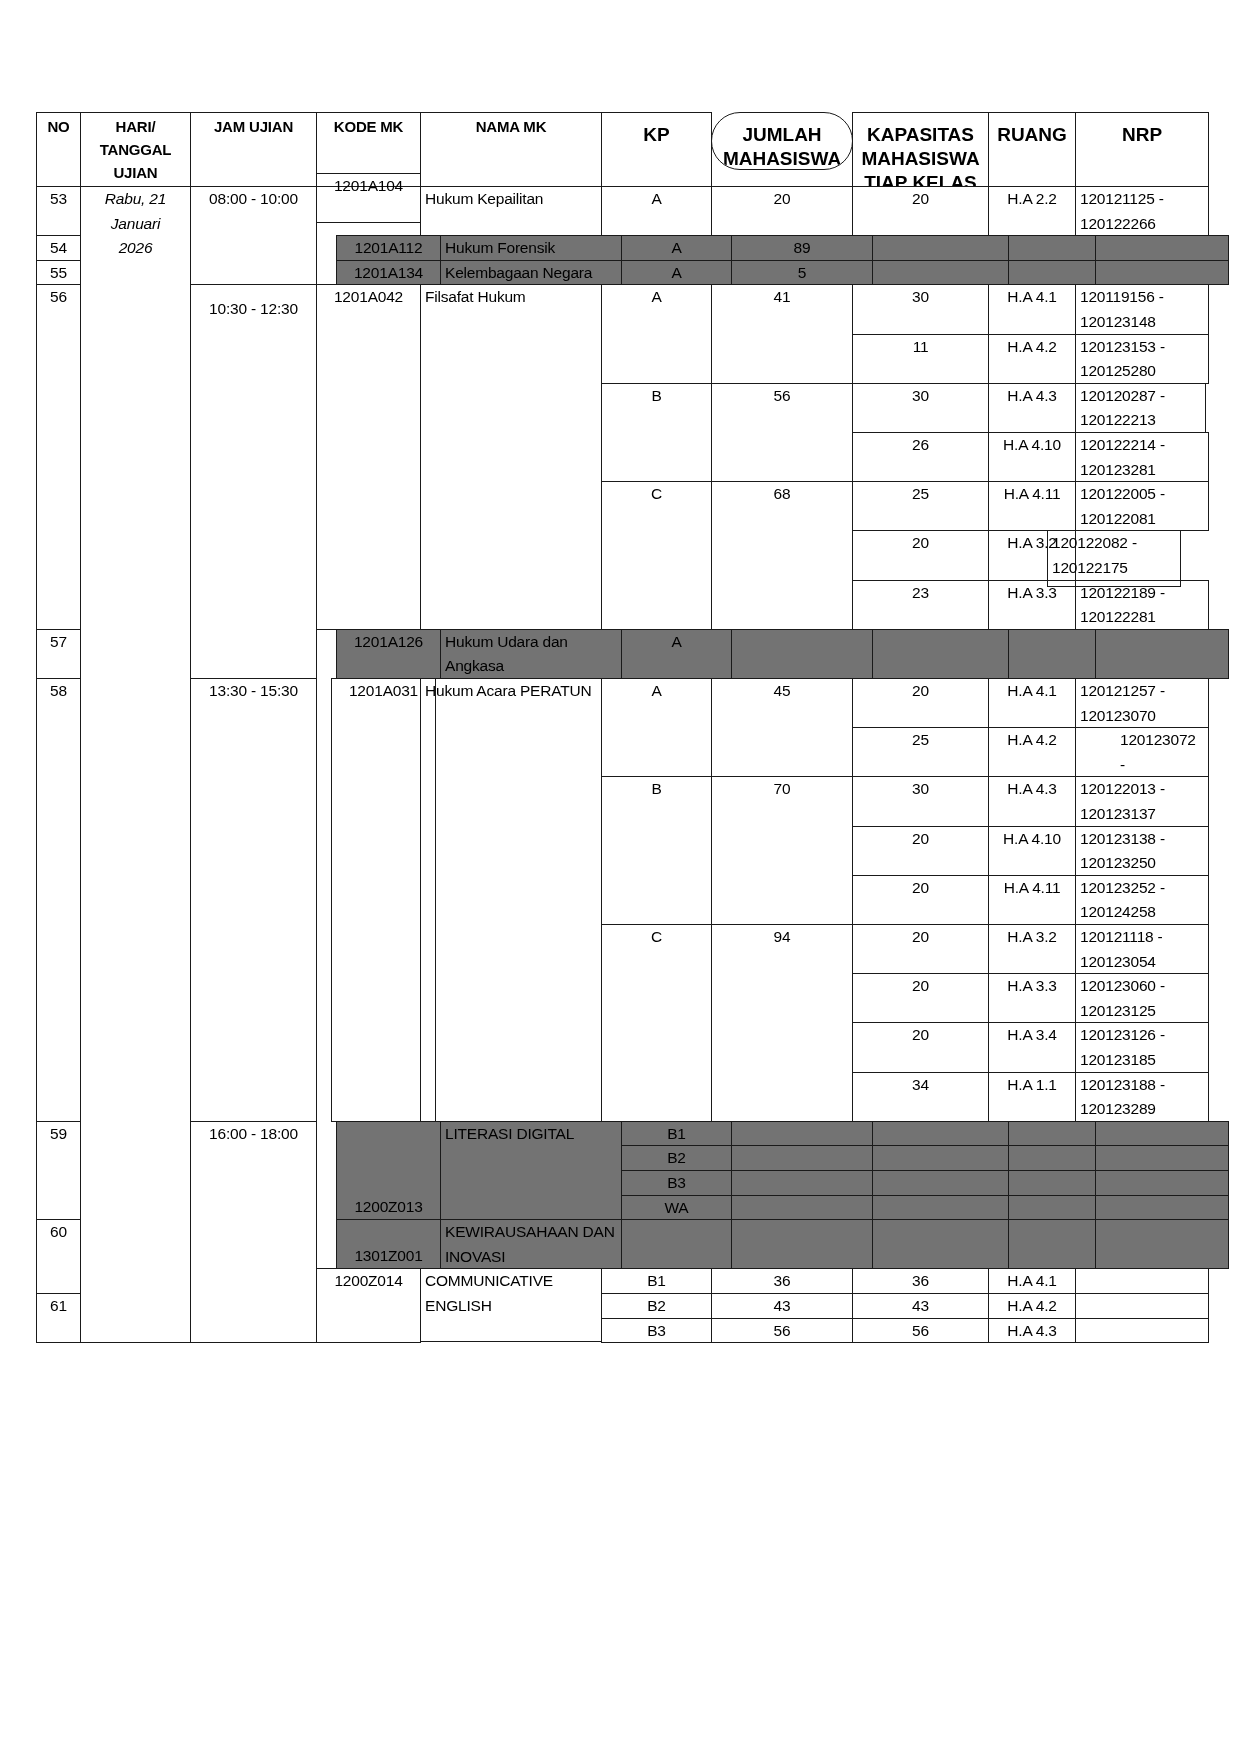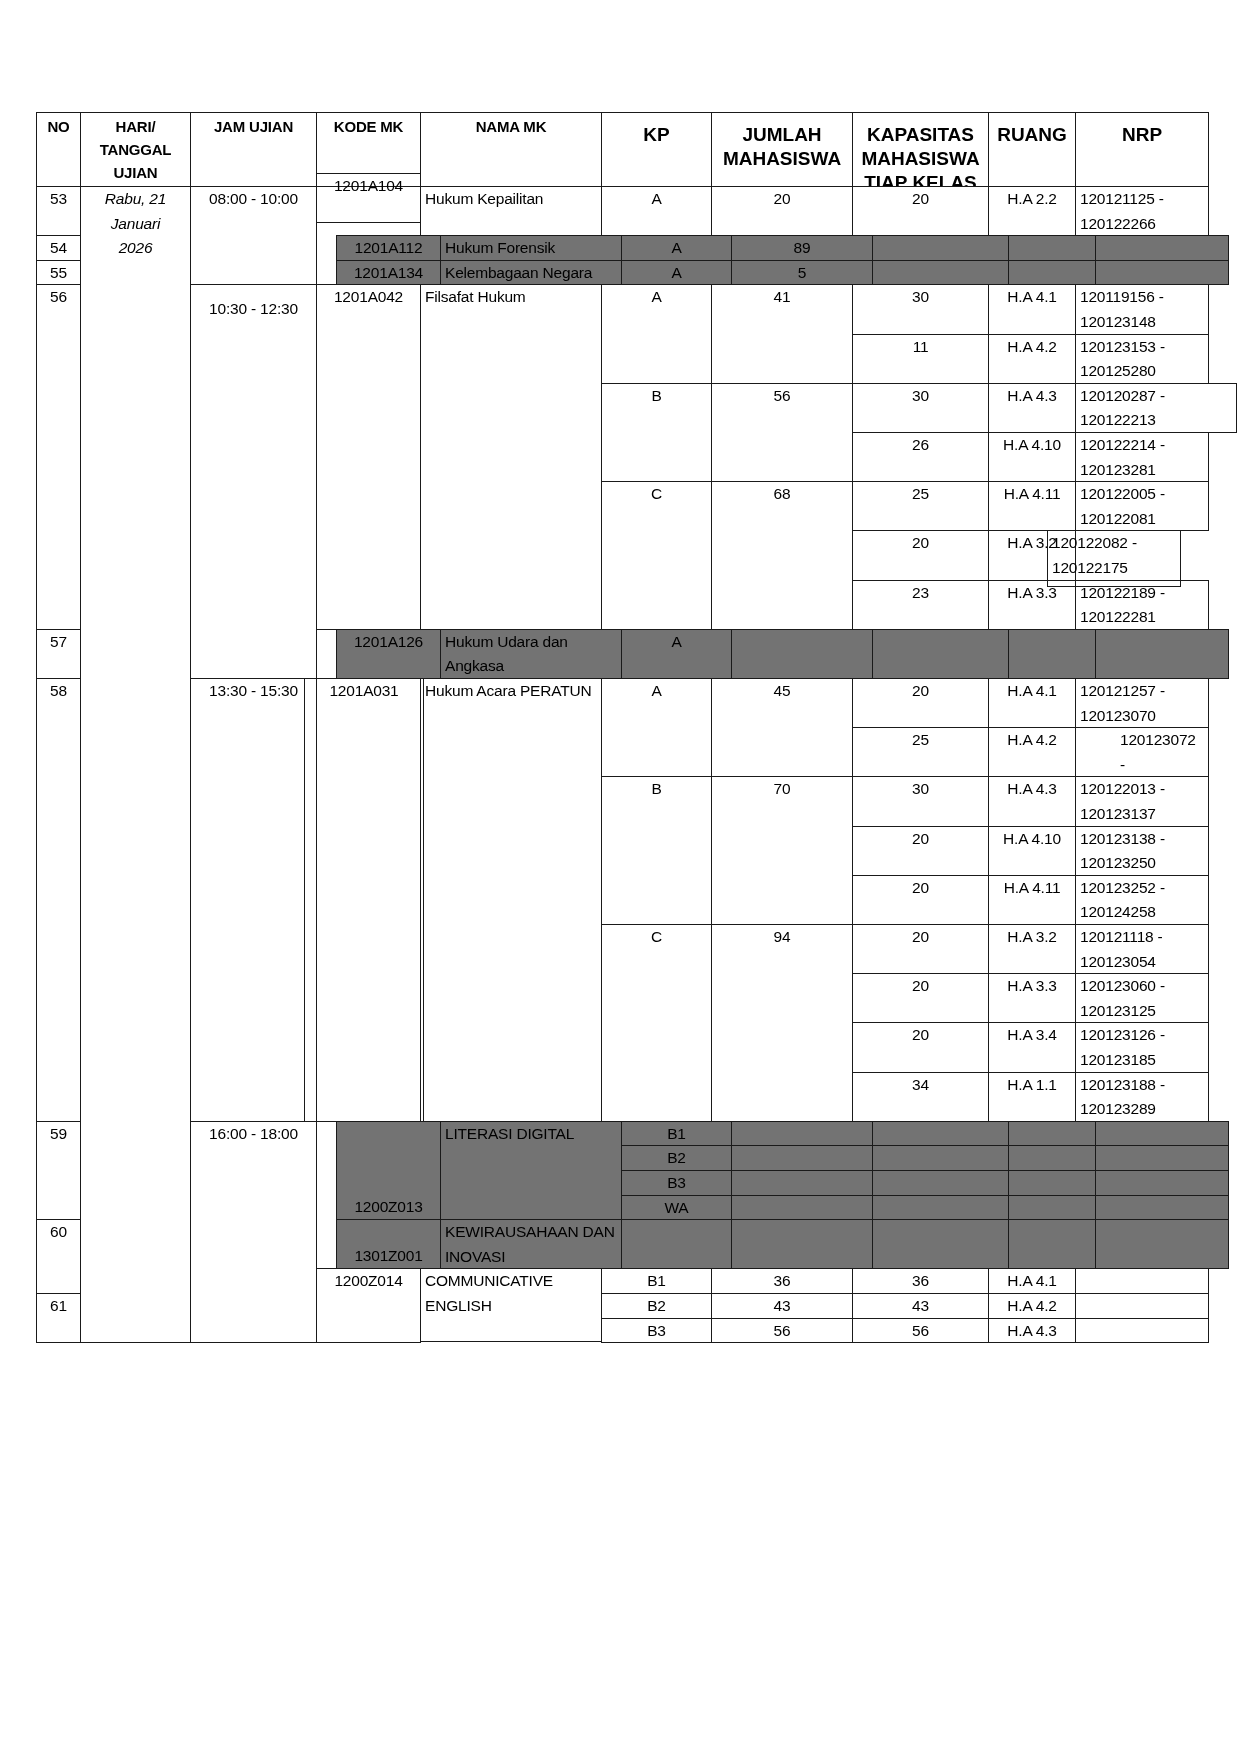--- a/index.html
+++ b/index.html
@@ -21,21 +21,21 @@
 </head>
 <body>
 
 <div id="grid">
     <div class="cell hdr" style="left: 36px; width: 45px; top: 112px; height: 75px;"><span>NO</span></div>
     <div class="cell hdr" style="left: 80px; width: 111px; top: 112px; height: 75px;"><span>HARI/</span><br><span>TANGGAL</span><br><span>UJIAN</span></div>
     <div class="cell hdr" style="left: 190px; width: 127px; top: 112px; height: 75px;"><span>JAM UJIAN</span></div>
     <div class="cell hdr" style="left: 316px; width: 105px; top: 112px; height: 75px;"><span>KODE MK</span></div>
     <div class="cell hdr" style="left: 420px; width: 182px; top: 112px; height: 75px;"><span>NAMA MK</span></div>
     <div class="cell hdr2" style="left: 601px; width: 111px; top: 112px; height: 75px;"><span>KP</span></div>
-    <div class="cell hdr2" style="left: 711px; width: 142px; top: 112px; height: 75px;"><span>JUMLAH</span><br><span>MAHASISWA</span></div>
+    <div class="cell hdr2" style="left: 711px; width: 142px; top: 112px; height: 58px; border-radius: 30px;"><span>JUMLAH</span><br><span>MAHASISWA</span></div>
     <div class="cell hdr2" style="left: 852px; width: 137px; top: 112px; height: 75px;"><span>KAPASITAS</span><br><span>MAHASISWA</span><br><span>TIAP KELAS</span></div>
     <div class="cell hdr2" style="left: 988px; width: 88px; top: 112px; height: 75px;"><span>RUANG</span></div>
     <div class="cell hdr2" style="left: 1075px; width: 134px; top: 112px; height: 75px;"><span>NRP</span></div>
     <div class="cell c" style="left: 80px; width: 111px; top: 186px; height: 1157.2px; font-style: italic;"><span>Rabu, 21</span><br><span>Januari</span><br><span>2026</span></div>
     <div class="cell c" style="left: 190px; width: 127px; top: 186px; height: 99.4px;"><span>08:00 - 10:00</span></div>
     <div class="cell c mid" style="left: 190px; width: 127px; top: 284.4px; height: 394.6px;"><span>10:30 - 12:30</span></div>
     <div class="cell c" style="left: 190px; width: 127px; top: 678px; height: 443.8px;"><span>13:30 - 15:30</span></div>
     <div class="cell c" style="left: 190px; width: 127px; top: 1120.8px; height: 222.4px;"><span>16:00 - 18:00</span></div>
     <div class="cell c" style="left: 36px; width: 45px; top: 186px; height: 50.2px;"><span>53</span></div>
     <div class="cell c" style="left: 316px; width: 105px; top: 173px; height: 50.2px;"><span>1201A104</span></div>
@@ -69,21 +69,21 @@
     <div class="cell c" style="left: 852px; width: 137px; top: 284.4px; height: 50.2px;"><span>30</span></div>
     <div class="cell c" style="left: 988px; width: 88px; top: 284.4px; height: 50.2px;"><span>H.A 4.1</span></div>
     <div class="cell l" style="left: 1075px; width: 134px; top: 284.4px; height: 50.2px;"><span>120119156 -</span><br><span>120123148</span></div>
     <div class="cell c" style="left: 852px; width: 137px; top: 333.6px; height: 50.2px;"><span>11</span></div>
     <div class="cell c" style="left: 988px; width: 88px; top: 333.6px; height: 50.2px;"><span>H.A 4.2</span></div>
     <div class="cell l" style="left: 1075px; width: 134px; top: 333.6px; height: 50.2px;"><span>120123153 -</span><br><span>120125280</span></div>
     <div class="cell c" style="left: 601px; width: 111px; top: 382.8px; height: 99.4px;"><span>B</span></div>
     <div class="cell c" style="left: 711px; width: 142px; top: 382.8px; height: 99.4px;"><span>56</span></div>
     <div class="cell c" style="left: 852px; width: 137px; top: 382.8px; height: 50.2px;"><span>30</span></div>
     <div class="cell c" style="left: 988px; width: 88px; top: 382.8px; height: 50.2px;"><span>H.A 4.3</span></div>
-    <div class="cell l" style="left: 1075px; width: 162px; top: 382.8px; height: 50.2px;"><span>120120287 -</span><br><span>120122213</span></div>
+    <div class="cell l" style="left: 1075px; width: 131px; top: 382.8px; height: 50.2px;"><span>120120287 -</span><br><span>120122213</span></div>
     <div class="cell c" style="left: 852px; width: 137px; top: 432px; height: 50.2px;"><span>26</span></div>
     <div class="cell c" style="left: 988px; width: 88px; top: 432px; height: 50.2px;"><span>H.A 4.10</span></div>
     <div class="cell l" style="left: 1075px; width: 134px; top: 432px; height: 50.2px;"><span>120122214 -</span><br><span>120123281</span></div>
     <div class="cell c" style="left: 601px; width: 111px; top: 481.2px; height: 148.6px;"><span>C</span></div>
     <div class="cell c" style="left: 711px; width: 142px; top: 481.2px; height: 148.6px;"><span>68</span></div>
     <div class="cell c" style="left: 852px; width: 137px; top: 481.2px; height: 50.2px;"><span>25</span></div>
     <div class="cell c" style="left: 988px; width: 88px; top: 481.2px; height: 50.2px;"><span>H.A 4.11</span></div>
     <div class="cell l" style="left: 1075px; width: 134px; top: 481.2px; height: 50.2px;"><span>120122005 -</span><br><span>120122081</span></div>
     <div class="cell c" style="left: 852px; width: 137px; top: 530.4px; height: 50.2px;"><span>20</span></div>
     <div class="cell c" style="left: 988px; width: 88px; top: 530.4px; height: 50.2px;"><span>H.A 3.2</span></div>
@@ -93,21 +93,21 @@
     <div class="cell l" style="left: 1075px; width: 134px; top: 579.6px; height: 50.2px;"><span>120122189 -</span><br><span>120122281</span></div>
     <div class="cell c" style="left: 36px; width: 45px; top: 628.8px; height: 50.2px;"><span>57</span></div>
     <div class="cell c hl" style="left: 316px; width: 105px; top: 628.8px; height: 50.2px;"><span>1201A126</span></div>
     <div class="cell l hl" style="left: 420px; width: 182px; top: 628.8px; height: 50.2px;"><span>Hukum Udara dan Angkasa</span></div>
     <div class="cell c hl" style="left: 601px; width: 111px; top: 628.8px; height: 50.2px;"><span>A</span></div>
     <div class="cell c hl" style="left: 711px; width: 142px; top: 628.8px; height: 50.2px;"><span></span></div>
     <div class="cell  hl" style="left: 852px; width: 137px; top: 628.8px; height: 50.2px;"></div>
     <div class="cell  hl" style="left: 988px; width: 88px; top: 628.8px; height: 50.2px;"></div>
     <div class="cell  hl" style="left: 1075px; width: 134px; top: 628.8px; height: 50.2px;"></div>
     <div class="cell c" style="left: 36px; width: 45px; top: 678px; height: 443.8px;"><span>58</span></div>
-    <div class="cell c" style="left: 304px; width: 120px; top: 678px; height: 443.8px;"><span>1201A031</span></div>
+    <div class="cell c" style="left: 331px; width: 105px; top: 678px; height: 443.8px;"><span>1201A031</span></div>
     <div class="cell l" style="left: 420px; width: 182px; top: 678px; height: 443.8px;"><span>Hukum Acara PERATUN</span></div>
     <div class="cell c" style="left: 601px; width: 111px; top: 678px; height: 99.4px;"><span>A</span></div>
     <div class="cell c" style="left: 711px; width: 142px; top: 678px; height: 99.4px;"><span>45</span></div>
     <div class="cell c" style="left: 852px; width: 137px; top: 678px; height: 50.2px;"><span>20</span></div>
     <div class="cell c" style="left: 988px; width: 88px; top: 678px; height: 50.2px;"><span>H.A 4.1</span></div>
     <div class="cell l" style="left: 1075px; width: 134px; top: 678px; height: 50.2px;"><span>120121257 -</span><br><span>120123070</span></div>
     <div class="cell c" style="left: 852px; width: 137px; top: 727.2px; height: 50.2px;"><span>25</span></div>
     <div class="cell c" style="left: 988px; width: 88px; top: 727.2px; height: 50.2px;"><span>H.A 4.2</span></div>
     <div class="cell l" style="left: 1075px; width: 134px; top: 727.2px; height: 50.2px; padding-left: 44px;"><span>120123072 -</span><br><span>120124257</span></div>
     <div class="cell c" style="left: 601px; width: 111px; top: 776.4px; height: 148.6px;"><span>B</span></div>

